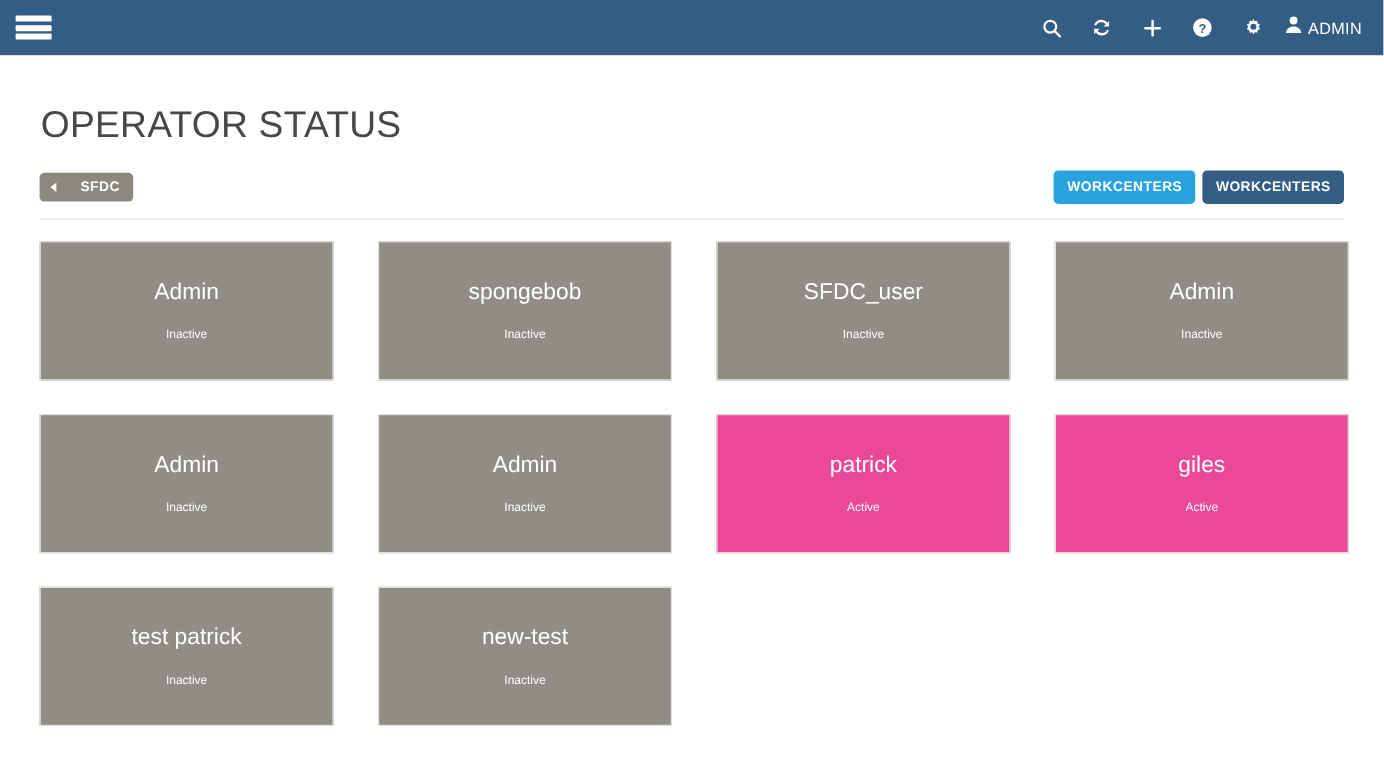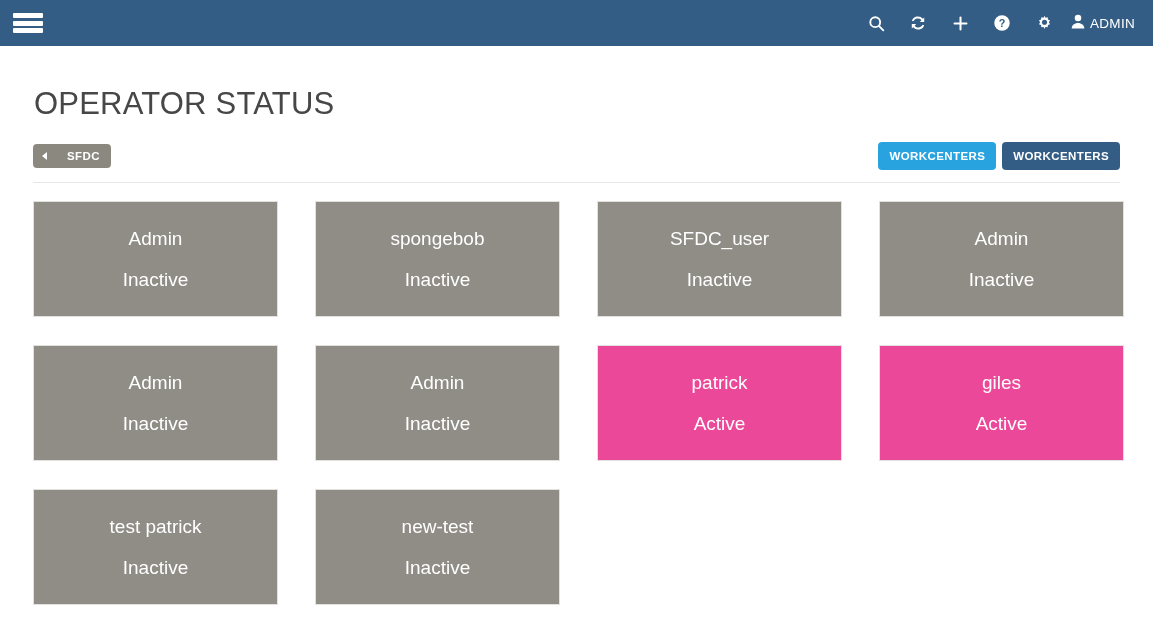--- a/index.html
+++ b/index.html
@@ -149,21 +149,21 @@
   }
   .op-card.inactive { background: #908d87; }
   .op-card.active   { background: #ec4899; }
   .op-name {
     font-size: 19px;
     font-weight: 400;
     line-height: 1;
     margin-bottom: 0;
   }
   .op-status {
-    font-size: 19px;
+    font-size: 10px;
     font-weight: 400;
     margin-top: 22px;
     line-height: 1;
   }
 </style>
 </head>
 <body>
 
 <div class="topbar">
 

